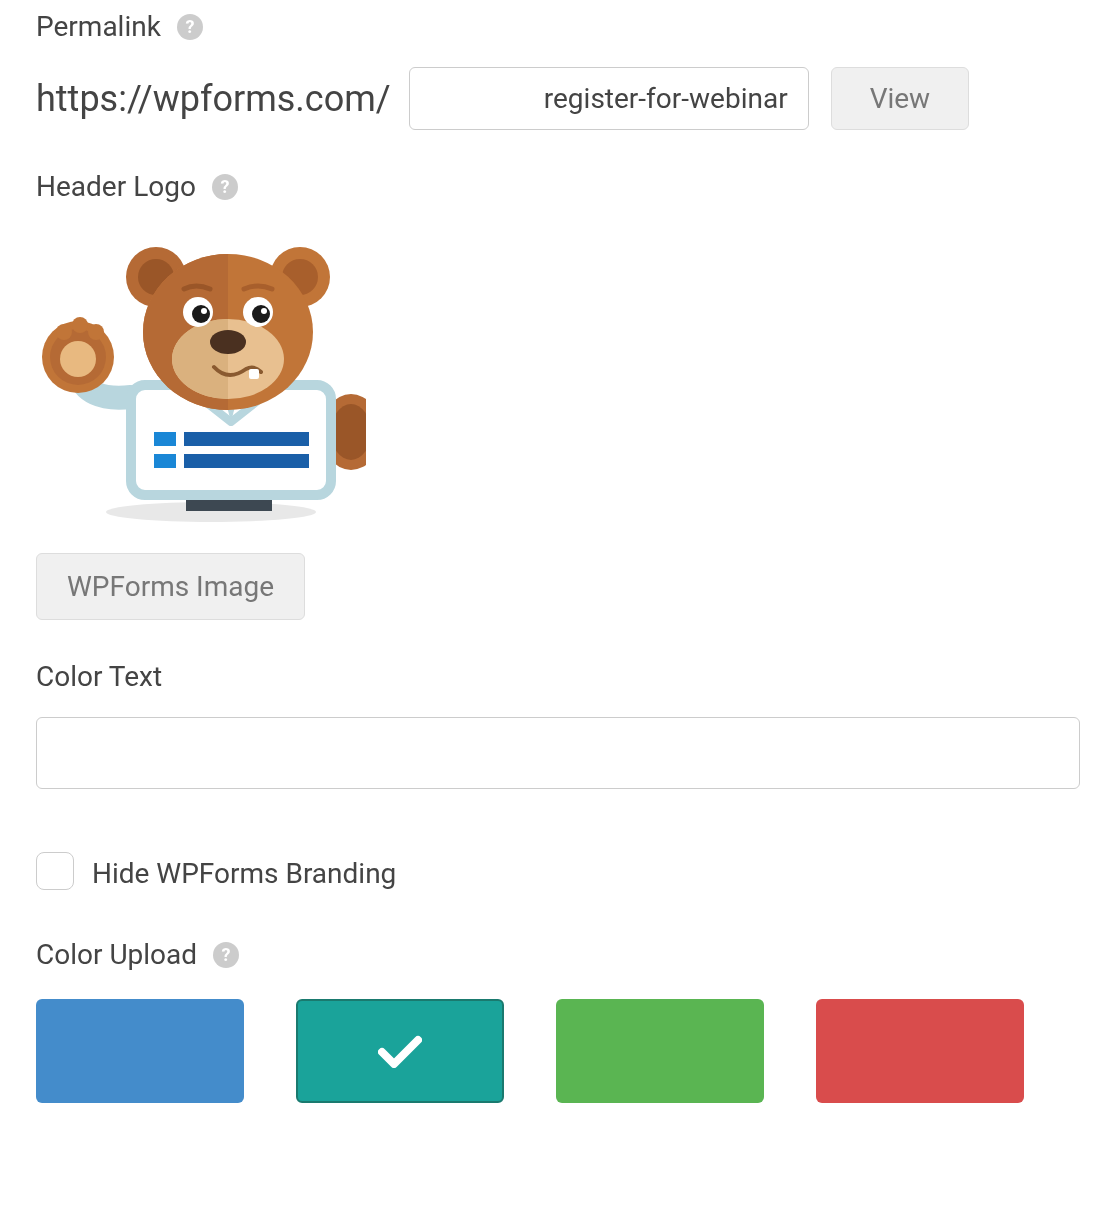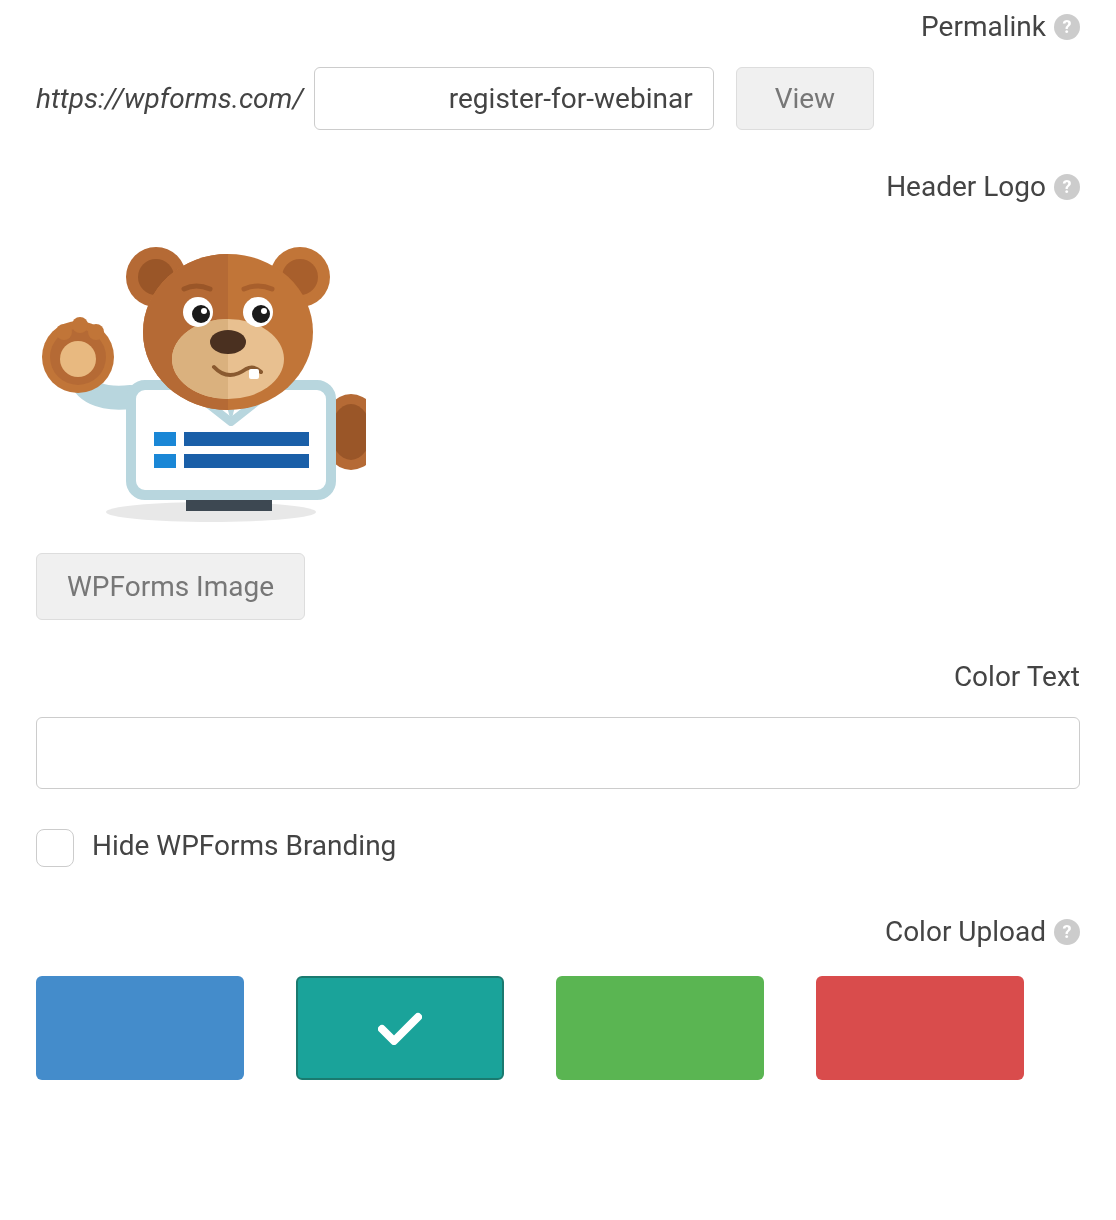--- a/index.html
+++ b/index.html
@@ -7,23 +7,22 @@
       font-family: -apple-system, BlinkMacSystemFont, "Segoe UI", Roboto, sans-serif;
       background: #fff;
       color: #444;
       padding: 10px 36px 40px 36px;
       width: 1116px;
     }
     .field-group { margin-bottom: 40px; }
     .label-row {
       display: flex;
       align-items: center;
-      gap: 8px;
+      gap: 16px;
       margin-bottom: 24px;
-      justify-content: flex-end;
     }
     .label-text {
       font-size: 28px;
       color: #444;
     }
     .help-icon {
       width: 26px;
       height: 26px;
       border-radius: 50%;
       background: #ccc;
@@ -33,24 +32,23 @@
       justify-content: center;
       font-size: 18px;
       font-weight: bold;
     }
     .permalink-row {
       display: flex;
       align-items: center;
       gap: 0;
     }
     .permalink-base {
-      font-size: 28px;
-      color: #444;
-      margin-right: 8px;
-      font-style: italic;
+      font-size: 36px;
+      color: #444;
+      margin-right: 16px;
     }
     .text-input {
       border: 1px solid #ccc;
       border-radius: 6px;
       font-size: 28px;
       padding: 14px 20px;
       color: #444;
       font-family: inherit;
     }
     .permalink-input {
@@ -78,24 +76,24 @@
       margin-bottom: 26px;
     }
     .upload-btn { padding: 16px 30px; }
     .full-input {
       width: 100%;
       height: 72px;
       padding: 14px 20px;
     }
     .checkbox-row {
       display: flex;
-      align-items: flex-start;
+      align-items: flex-end;
       gap: 18px;
       margin-bottom: 48px;
-      margin-top: 40px;
+      margin-top: 63px;
     }
     .checkbox {
       width: 38px;
       height: 38px;
       border: 1px solid #ccc;
       border-radius: 8px;
       background: #fff;
       cursor: pointer;
     }
     .checkbox-label {

